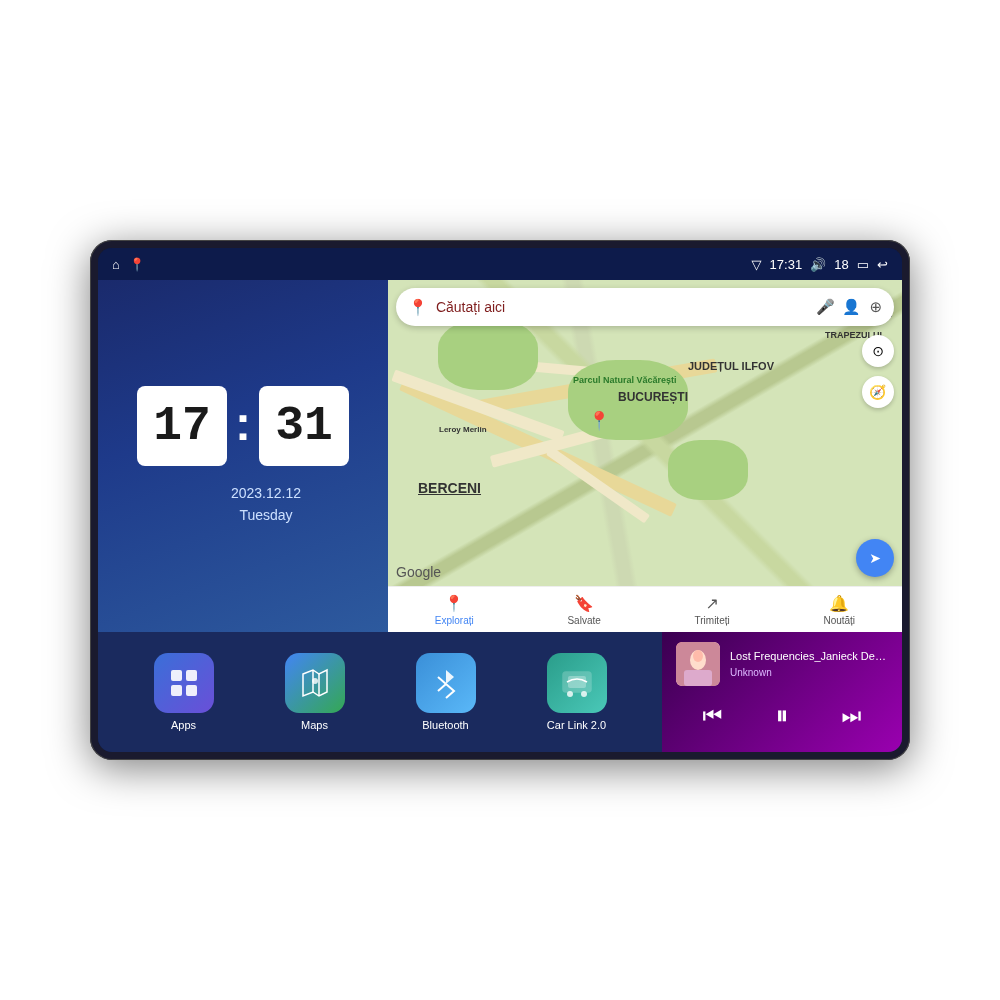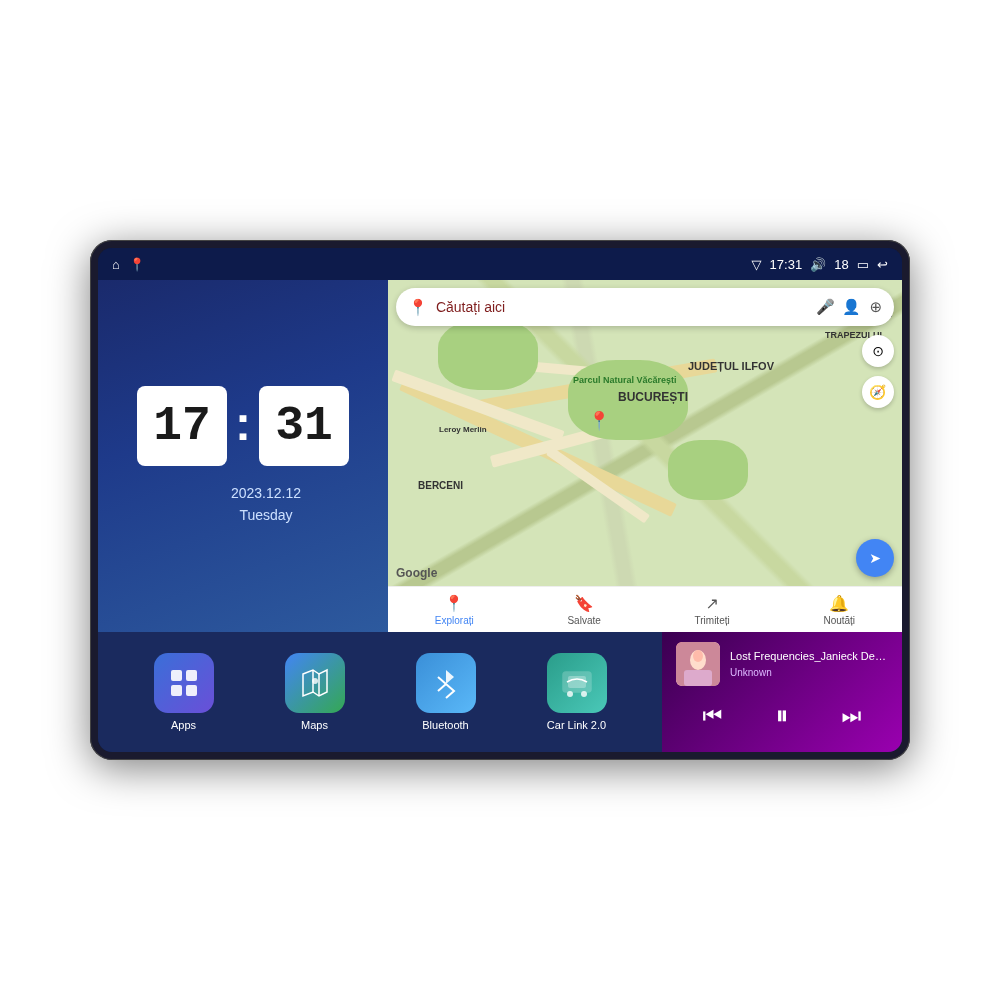--- a/index.html
+++ b/index.html
@@ -212,21 +212,21 @@
     .green3 { width: 100px; height: 70px; top: 40px; left: 50px; border-radius: 40%; }
 
     .map-label {
       position: absolute;
       font-size: 10px;
       font-weight: bold;
       color: #333;
     }
     .label-buc { top: 110px; left: 230px; font-size: 12px; }
     .label-ilfov { top: 80px; left: 300px; font-size: 11px; }
-    .label-berceni { top: 200px; left: 30px; font-size: 10px; }
+    .label-berceni { top: 200px; left: 30px; font-size: 14px; text-decoration: underline; }
     .label-parc { top: 95px; left: 185px; font-size: 9px; color: #2a7a2a; }
     .label-leroy { top: 145px; left: 10px; font-size: 8px; padding-left: 41px; }
     .label-trapez { top: 50px; right: 20px; font-size: 9px; }
     .label-uzana { top: 30px; right: 10px; font-size: 8px; }
 
     .map-location-btn {
       position: absolute;
       right: 8px;
       top: 55px;
       width: 32px;
@@ -407,23 +407,23 @@
 
     .music-play {
       font-size: 26px;
     }
 
     
     .google-logo {
       position: absolute;
       bottom: 52px;
       left: 8px;
-      font-size: 12px;
+      font-size: 14px;
       color: #555;
-      font-weight: bold;
+      font-weight: normal;
     }
 
     
     .map-pin {
       position: absolute;
       font-size: 18px;
       color: #4285f4;
     }
     .pin1 { top: 130px; left: 200px; }
   </style>

